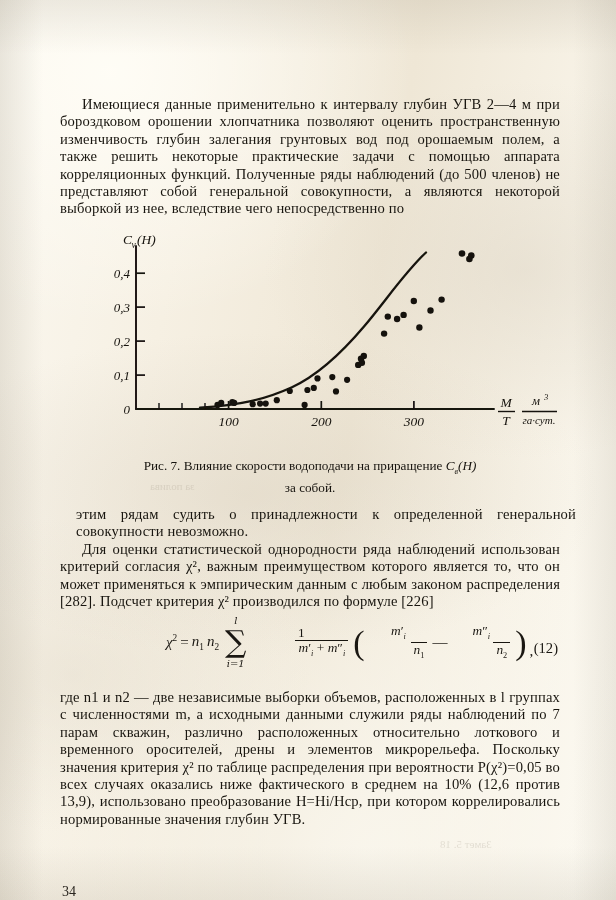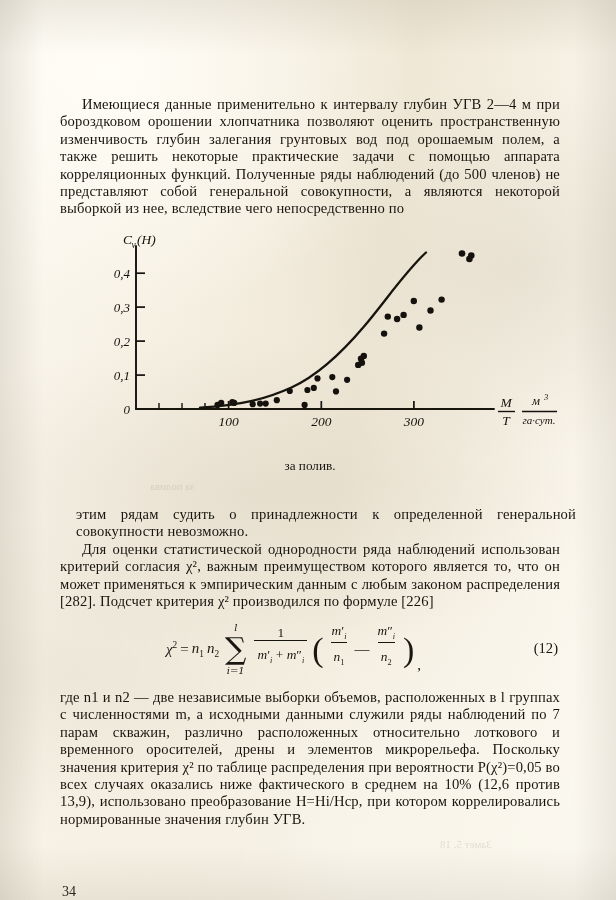--- a/index.html
+++ b/index.html
@@ -60,21 +60,21 @@
   }
   .it{font-style:italic;}
   .sup{font-size:.62em;vertical-align:super;}
   .sub{font-size:.62em;vertical-align:sub;}
   .sigma{font-size:30px;line-height:1;position:relative;display:inline-block;margin:0 3px;font-family:"DejaVu Serif",serif;}
   .siglim{position:absolute;left:50%;transform:translateX(-50%);font-size:10px;font-style:italic;white-space:nowrap;}
   .siglim.top{top:-11px;}
   .siglim.bot{bottom:-12px;}
   .frac{display:inline-flex;flex-direction:column;align-items:center;vertical-align:middle;margin:0 2px;line-height:1.08;}
   .frac .num{padding:0 3px;font-size:13.4px;}
-  .frac .den{padding:7px 3px;font-size:13.4px;border-top:1.1px solid #18150f;}
+  .frac .den{padding:0 3px;font-size:13.4px;border-top:1.1px solid #18150f;margin-left:41px;}
   .paren{font-size:34px;line-height:.8;font-family:"Liberation Serif",serif;}
 
   .pagenum{position:absolute;left:62px;top:884px;font-size:14px;color:#2a2620;}
 
   
   .bleed{
     position:absolute;color:rgba(120,108,88,.17);
     font-size:11px;font-family:"Liberation Serif",serif;
     transform:scaleX(-1);pointer-events:none;user-select:none;
   }
@@ -185,21 +185,24 @@
 
         <text x="476" y="173" font-size="12.5" text-anchor="middle">м</text>
         <text x="484" y="167.5" font-size="8.5">3</text>
         <line x1="462" y1="179.5" x2="497" y2="179.5" stroke="#15120d" stroke-width="1.4"></line>
         <text x="479" y="192" font-size="11" text-anchor="middle">га·сут.</text>
       </g>
     </svg>
   </div>
 
   <div class="caption">
-    <div>за полив.</div>
+    <div>
+      <span>Рис. 7. Влияние скорости водоподачи на приращение&nbsp;</span><span class="it">C</span><span class="it sub">в</span><span class="it">(H)</span>
+    </div>
+    <div>за собой.</div>
   </div>
 
   <p class="body" style="left:76px;top:506px;width:500px;">этим рядам судить о принадлежности к определенной генеральной совокупности невозможно.</p>
 
   <p class="body" style="left:60px;top:541px;width:500px;"><span class="ind"></span><span>Для оценки статистической однородности ряда наблюдений использован критерий согласия χ², важным преимуществом которого является то, что он может применяться к эмпирическим данным с любым законом распределения [282]. Подсчет критерия χ² производился по формуле [226]</span></p>
 
   <div class="formula-wrap">
     <div class="fmath">
       <span><span class="it">χ</span><span class="sup">2</span></span>
       <span>=</span>

